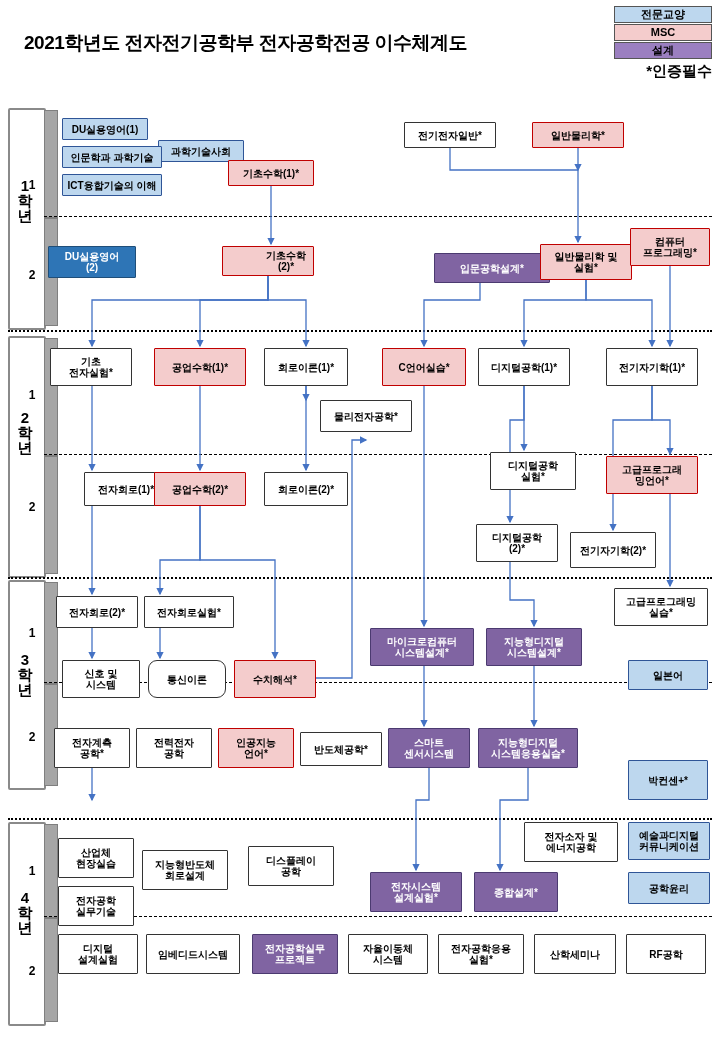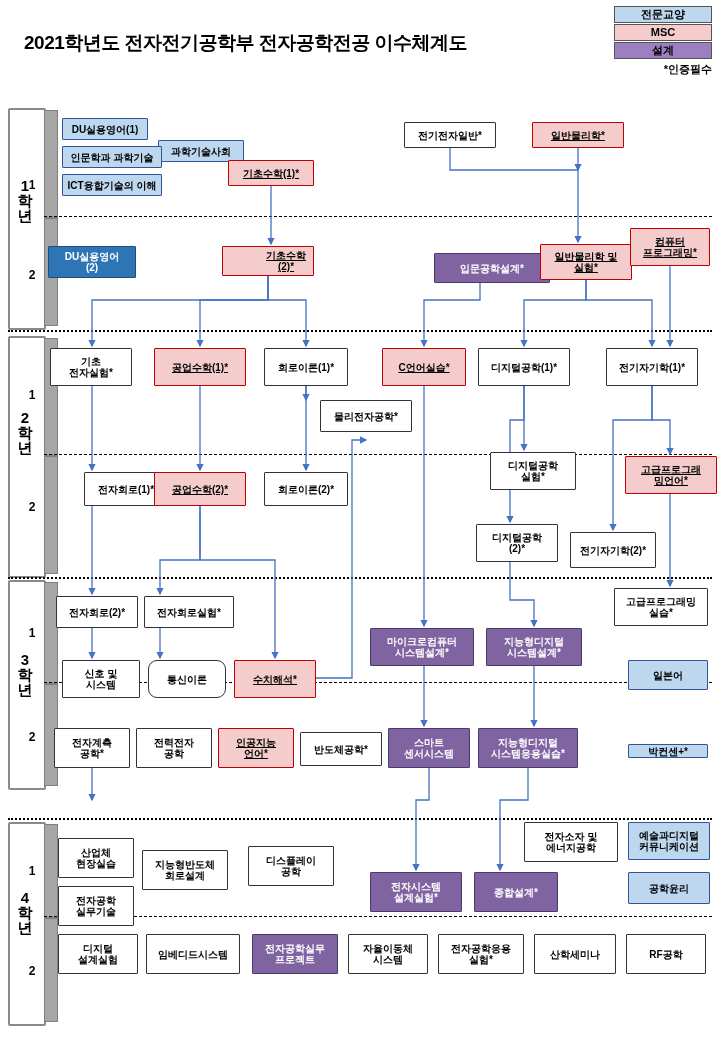--- a/index.html
+++ b/index.html
@@ -16,21 +16,21 @@
   
   .legend{position:absolute;right:8px;top:6px;width:98px;}
   .legend .lg{
     height:15px;line-height:15px;text-align:center;
     font-size:11px;border:1px solid #555;margin-bottom:1px;
     font-weight:bold;
   }
   .lg.major{background:#bdd7ee;}
   .lg.msc{background:#f4cccc;}
   .lg.design{background:#9b7fc0;color:#000;}
-  .legend .note{font-size:11px;font-weight:bold;text-align:right;margin-top:3px;}
+  .legend .note{font-size:15px;font-weight:bold;text-align:right;margin-top:3px;}
 
   
   .title{
     position:absolute;left:24px;top:30px;
     font-size:19px;font-weight:bold;letter-spacing:-0.5px;
     white-space:nowrap;
   }
 
   
   .yearbar{
@@ -64,21 +64,21 @@
     text-align:center;
     display:flex;align-items:center;justify-content:center;
     line-height:11px;
     box-sizing:border-box;
     white-space:pre-line;
     padding:1px;
     border-radius:1px;
   }
   .box.major{background:#bdd7ee;border-color:#2f5597;}
   .box.majordark{background:#2e75b6;color:#fff;border-color:#1f4e79;}
-  .box.msc{background:#f4cccc;border-color:#c00000;text-decoration:underline;}
+  .box.msc{background:#f4cccc;border-color:#c00000;}
   .box.design{background:#8064a2;color:#fff;border-color:#4b3a70;}
   .box.plain{background:#ffffff;border-color:#333;}
 
   
   svg.wires{position:absolute;left:0;top:0;width:720px;height:1040px;pointer-events:none;}
 </style>
 </head>
 <body>
 
 <div id="root">
@@ -189,21 +189,21 @@
   <div class="box plain" style="left:50px;top:348px;width:82px;height:38px;">기초
 전자실험*</div>
   <div class="box msc" style="left:154px;top:348px;width:92px;height:38px;">공업수학(1)*</div>
   <div class="box plain" style="left:264px;top:348px;width:84px;height:38px;">회로이론(1)*</div>
   <div class="box msc" style="left:382px;top:348px;width:84px;height:38px;">C언어실습*</div>
   <div class="box plain" style="left:478px;top:348px;width:92px;height:38px;">디지털공학(1)*</div>
   <div class="box plain" style="left:606px;top:348px;width:92px;height:38px;">전기자기학(1)*</div>
   <div class="box plain" style="left:320px;top:400px;width:92px;height:32px;">물리전자공학*</div>
   <div class="box plain" style="left:490px;top:452px;width:86px;height:38px;">디지털공학
 실험*</div>
-  <div class="box msc" style="left:606px;top:456px;width:92px;height:38px;margin-left:19px;">고급프로그래
+  <div class="box msc" style="left:606px;top:456px;width:92px;height:38px;">고급프로그래
 밍언어*</div>
   <div class="box plain" style="left:56px;top:472px;width:84px;height:34px;margin-left:28px;">전자회로(1)*</div>
   <div class="box msc" style="left:154px;top:472px;width:92px;height:34px;">공업수학(2)*</div>
   <div class="box plain" style="left:264px;top:472px;width:84px;height:34px;">회로이론(2)*</div>
   <div class="box plain" style="left:476px;top:524px;width:82px;height:38px;">디지털공학
 (2)*</div>
   <div class="box plain" style="left:570px;top:532px;width:86px;height:36px;">전기자기학(2)*</div>
 
   <div class="box plain" style="left:56px;top:596px;width:82px;height:32px;">전자회로(2)*</div>
   <div class="box plain" style="left:144px;top:596px;width:90px;height:32px;">전자회로실험*</div>
@@ -222,21 +222,21 @@
 공학*</div>
   <div class="box plain" style="left:136px;top:728px;width:76px;height:40px;">전력전자
 공학</div>
   <div class="box msc" style="left:218px;top:728px;width:76px;height:40px;">인공지능
 언어*</div>
   <div class="box plain" style="left:300px;top:732px;width:82px;height:34px;">반도체공학*</div>
   <div class="box design" style="left:388px;top:728px;width:82px;height:40px;">스마트
 센서시스템</div>
   <div class="box design" style="left:478px;top:728px;width:100px;height:40px;">지능형디지털
 시스템응용실습*</div>
-  <div class="box major" style="left:628px;top:744px;width:80px;height:14px;">박컨센+*</div>
+  <div class="box major" style="left:628px;top:760px;width:80px;height:40px;">박컨센+*</div>
 
   <div class="box plain" style="left:58px;top:838px;width:76px;height:40px;">산업체
 현장실습</div>
   <div class="box plain" style="left:142px;top:850px;width:86px;height:40px;">지능형반도체
 회로설계</div>
   <div class="box plain" style="left:248px;top:846px;width:86px;height:40px;">디스플레이
 공학</div>
   <div class="box plain" style="left:524px;top:822px;width:94px;height:40px;">전자소자 및
 에너지공학</div>
   <div class="box major" style="left:628px;top:822px;width:82px;height:38px;">예술과디지털

